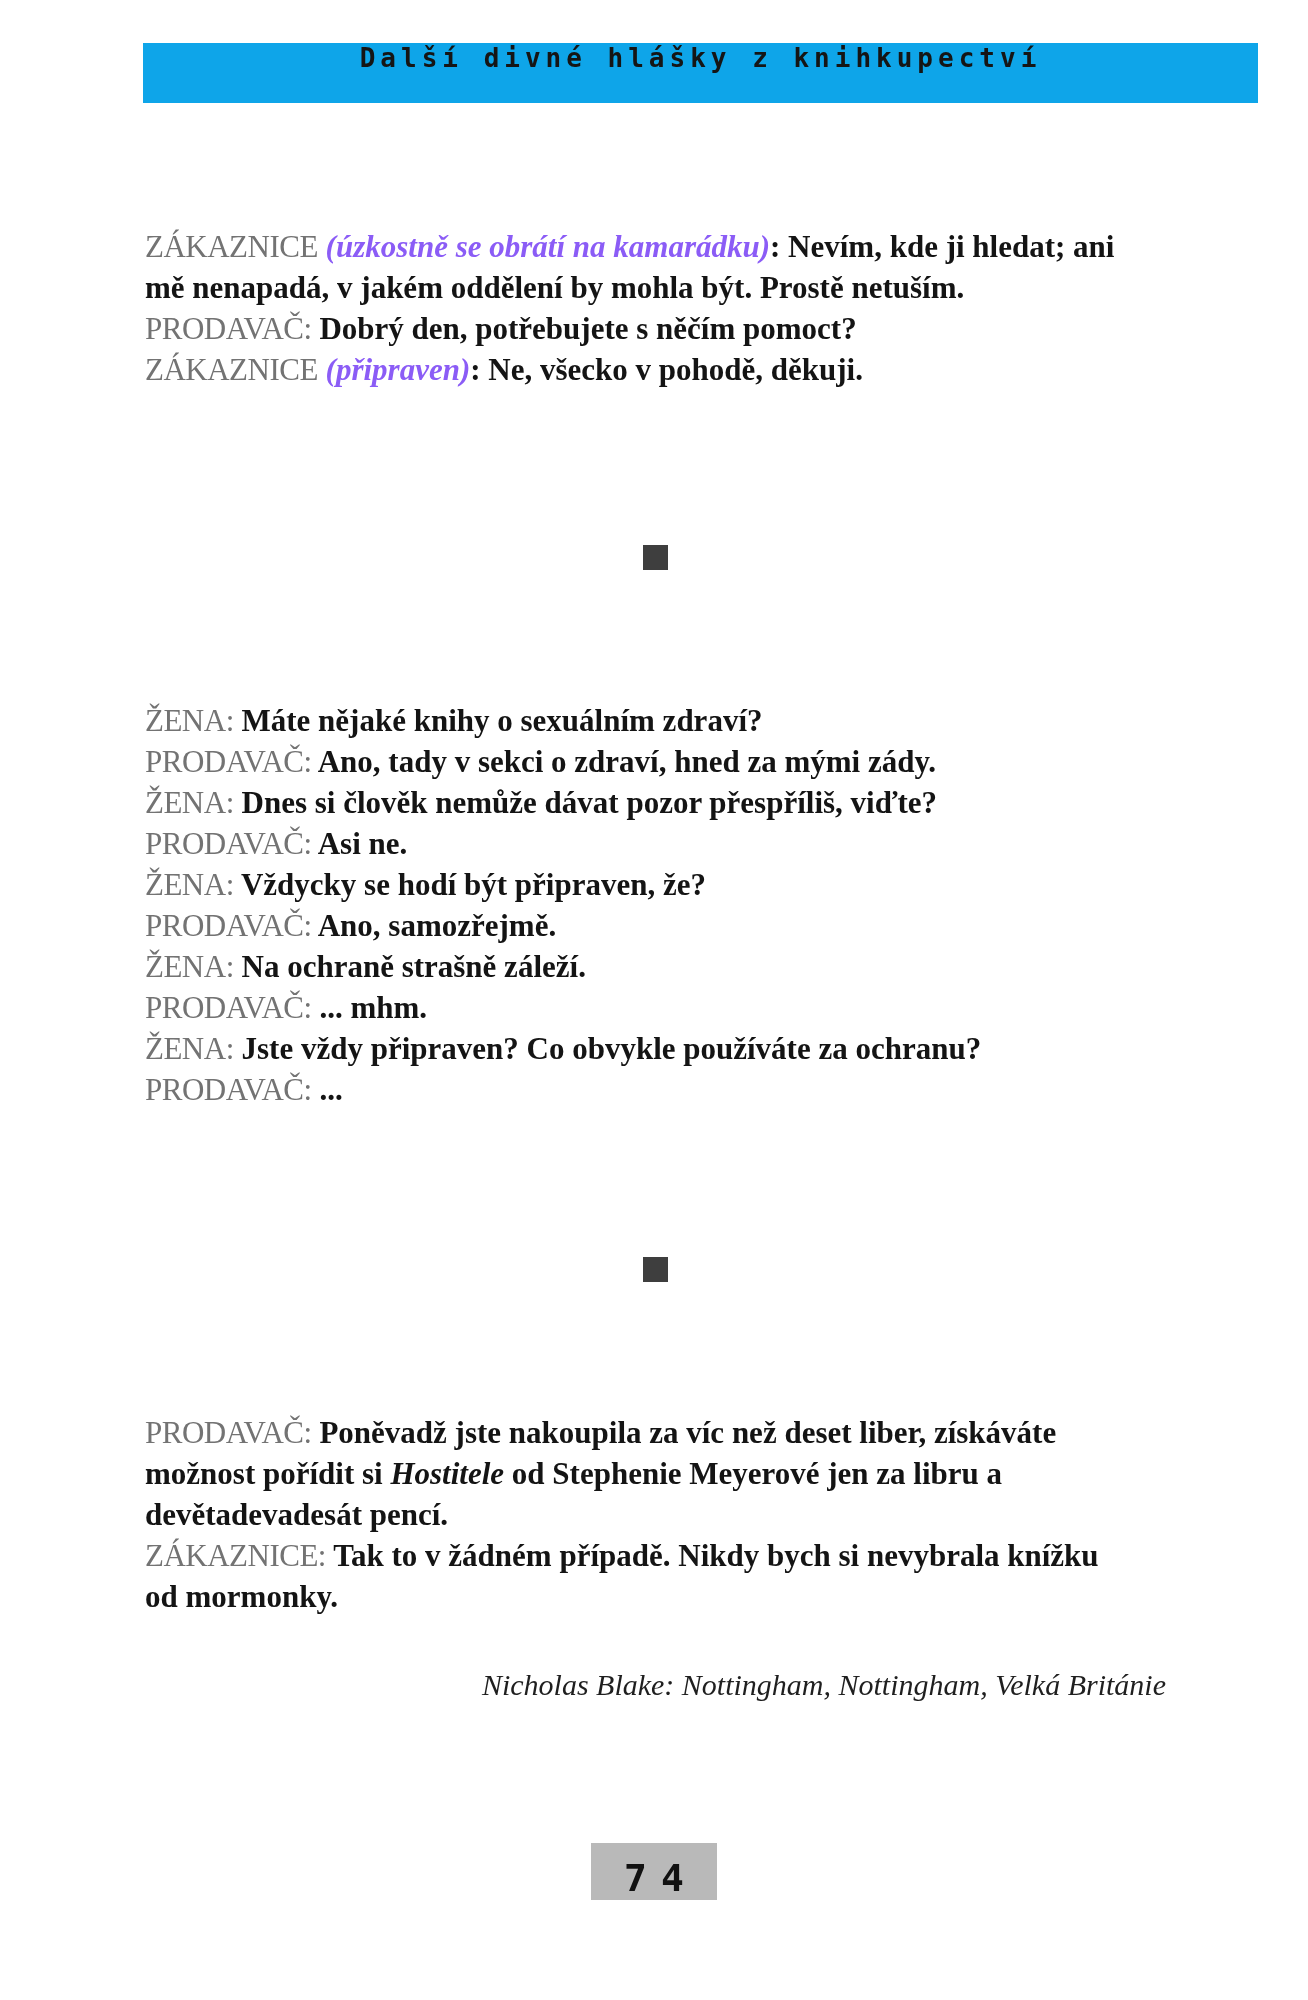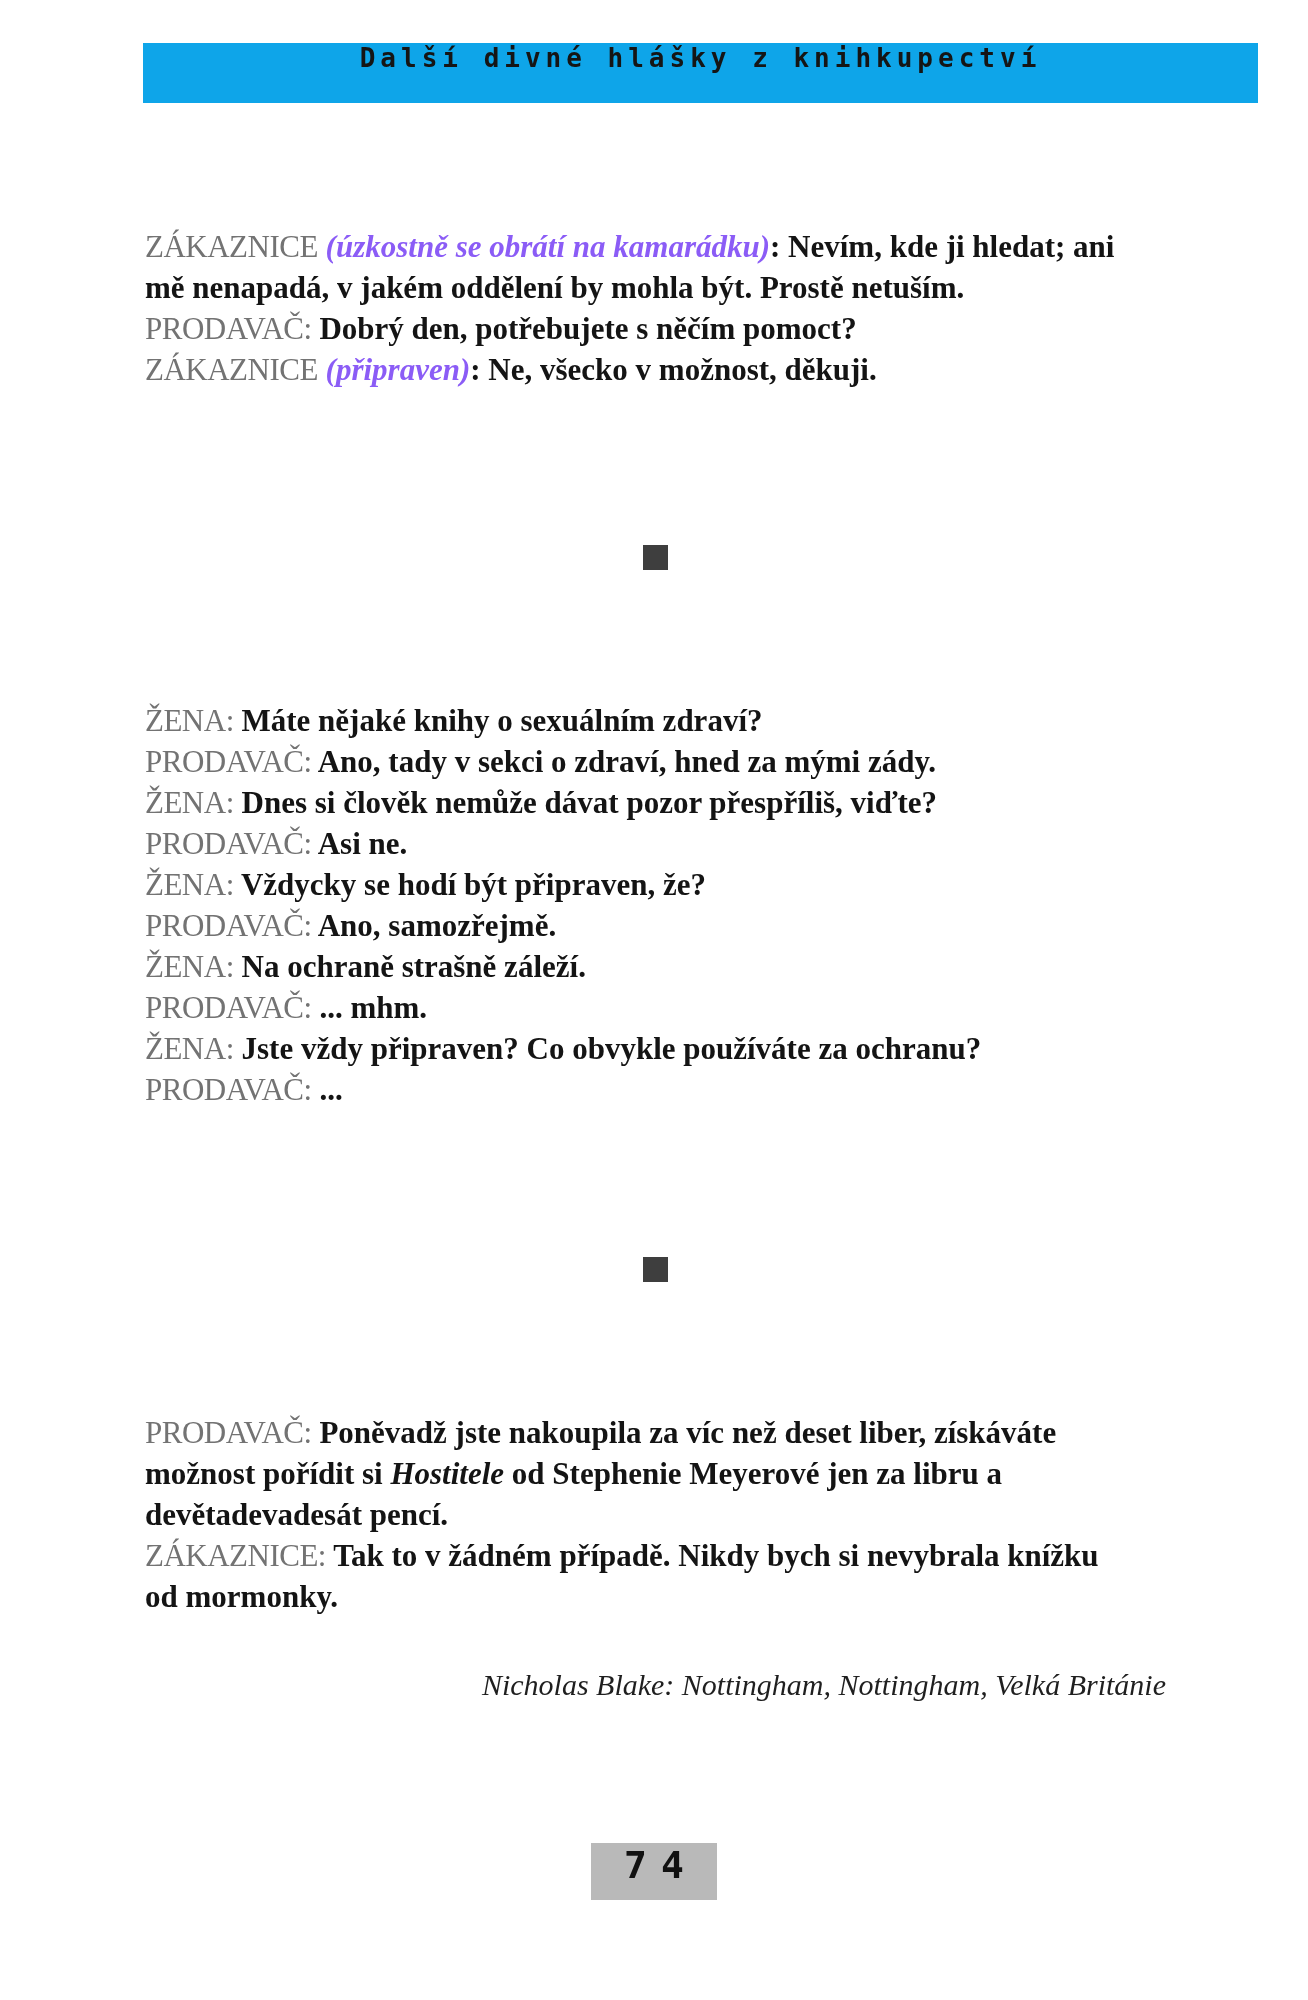--- a/index.html
+++ b/index.html
@@ -70,21 +70,21 @@
     white-space: nowrap;
   }
   .pagenum-badge {
     position: absolute;
     left: 50%;
     transform: translateX(-50%);
     top: 1843px;
     width: 126px; height: 57px;
     background: #b9b9b9;
     display: flex;
-    align-items: flex-start;
+    align-items: flex-end;
     justify-content: center;
   }
   .pagenum-text {
     font-family: "DejaVu Sans Mono", "Liberation Mono", monospace;
     font-weight: bold;
     font-size: 38px;
     color: #111111;
     letter-spacing: 14px;
     margin-right: -14px;
   }
@@ -94,21 +94,21 @@
 
 <div class="page">
 
   <div class="header-bar">
     <span class="header-title">Další divné hlášky z knihkupectví</span>
   </div>
 
   <div class="dialogue" style="top:226px;">
       <p class="line"><span class="speaker">ZÁKAZNICE</span><span class="stage"> (úzkostně se obrátí na kamarádku)</span><span class="bold">: Nevím, kde ji hledat; ani mě nenapadá, v jakém oddělení by mohla být. Prostě netuším.</span></p>
       <p class="line"><span class="speaker">PRODAVAČ:</span><span class="bold"> Dobrý den, potřebujete s něčím pomoct?</span></p>
-      <p class="line"><span class="speaker">ZÁKAZNICE</span><span class="stage"> (připraven)</span><span class="bold">: Ne, všecko v možnost, děkuji.</span></p>
+      <p class="line"><span class="speaker">ZÁKAZNICE</span><span class="stage"> (připraven)</span><span class="bold">: Ne, všecko v pohodě, děkuji.</span></p>
     </div>
 
   <div class="sep-square sep-1"></div>
 
   <div class="dialogue" style="top:700px;">
       <p class="line"><span class="speaker">ŽENA:</span><span class="bold"> Máte nějaké knihy o sexuálním zdraví?</span></p>
       <p class="line"><span class="speaker">PRODAVAČ:</span><span class="bold"> Ano, tady v sekci o zdraví, hned za mými zády.</span></p>
       <p class="line"><span class="speaker">ŽENA:</span><span class="bold"> Dnes si člověk nemůže dávat pozor přespříliš, viďte?</span></p>
       <p class="line"><span class="speaker">PRODAVAČ:</span><span class="bold"> Asi ne.</span></p>
       <p class="line"><span class="speaker">ŽENA:</span><span class="bold"> Vždycky se hodí být připraven, že?</span></p>

